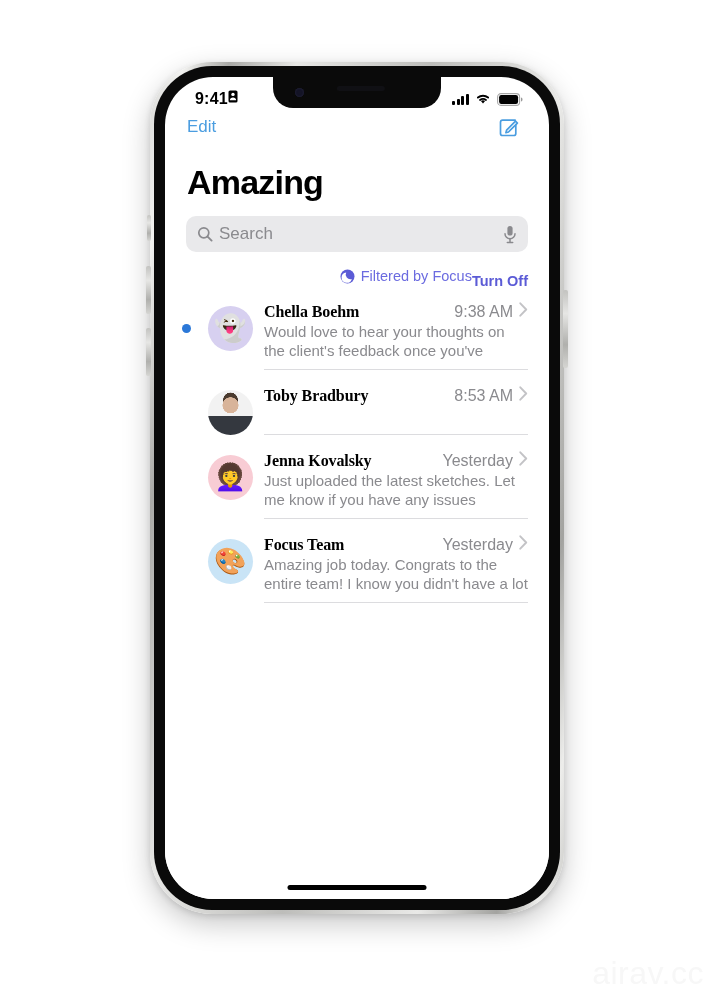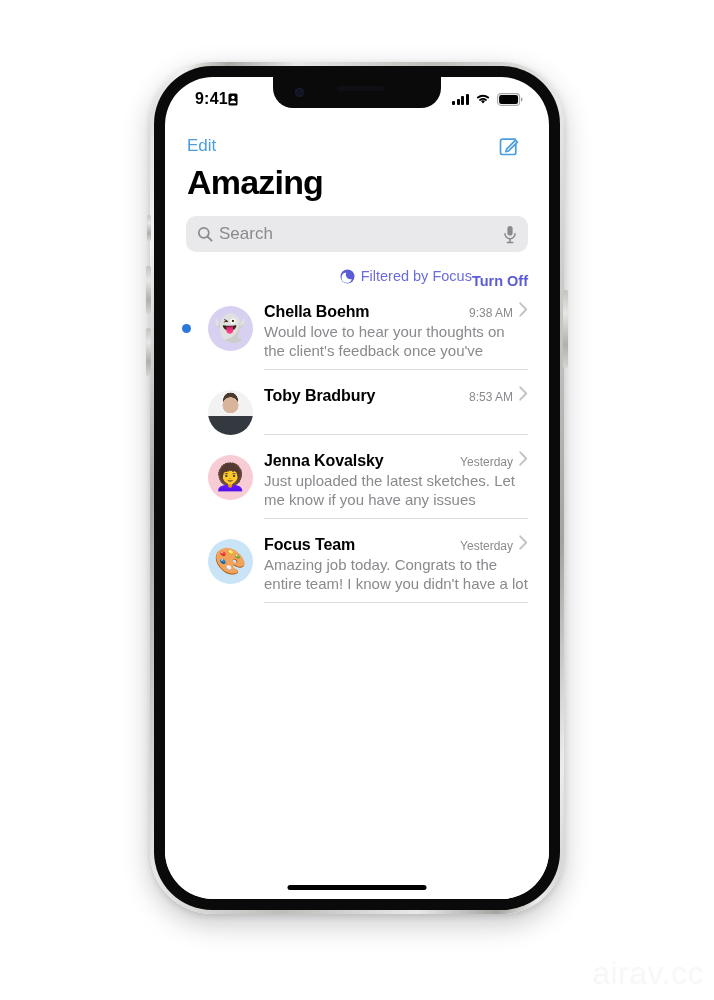--- a/index.html
+++ b/index.html
@@ -100,21 +100,20 @@
     height: 44px;
     display: flex;
     align-items: center;
     justify-content: space-between;
     padding: 0 26px 0 30px;
     box-sizing: border-box;
     z-index: 20;
   }
   #status-left {
     display: flex;
-    align-items: center;
   }
   #status-time {
     font-size: 16px;
     font-weight: bold;
     color: #000;
     letter-spacing: 0.2px;
   }
   #status-right {
     display: flex;
     align-items: center;
@@ -123,21 +122,21 @@
   .bars { display: flex; align-items: flex-end; gap: 1.6px; height: 11px; }
   .bars i { display:block; width: 3px; background: #000; border-radius: 1px; }
   .bars i:nth-child(1){ height: 4px; }
   .bars i:nth-child(2){ height: 6px; }
   .bars i:nth-child(3){ height: 8.5px; }
   .bars i:nth-child(4){ height: 11px; }
 
   
   #nav-bar {
     position: absolute;
-    top: 47px;
+    top: 28px;
     left: 0;
     right: 0;
     height: 44px;
     display: flex;
     align-items: center;
     justify-content: space-between;
     padding: 0 28px 0 22px;
     box-sizing: border-box;
   }
   #edit-button {
@@ -257,23 +256,24 @@
     display: flex;
     align-items: baseline;
     gap: 6px;
   }
   .conv-name {
     font-size: 16px;
     font-weight: bold;
     color: #000;
     flex: 1;
     letter-spacing: -0.1px;
+    font-family: Liberation Serif, serif;
   }
   .conv-time {
-    font-size: 12px;
+    font-size: 16px;
     color: #8a8a8e;
     white-space: nowrap;
   }
   .chevron { color: #c3c3c6; flex: 0 0 auto; line-height: 0; }
   .conv-preview {
     margin-top: 1px;
     font-size: 15px;
     line-height: 19px;
     color: #8a8a8e;
     max-height: 38px;

